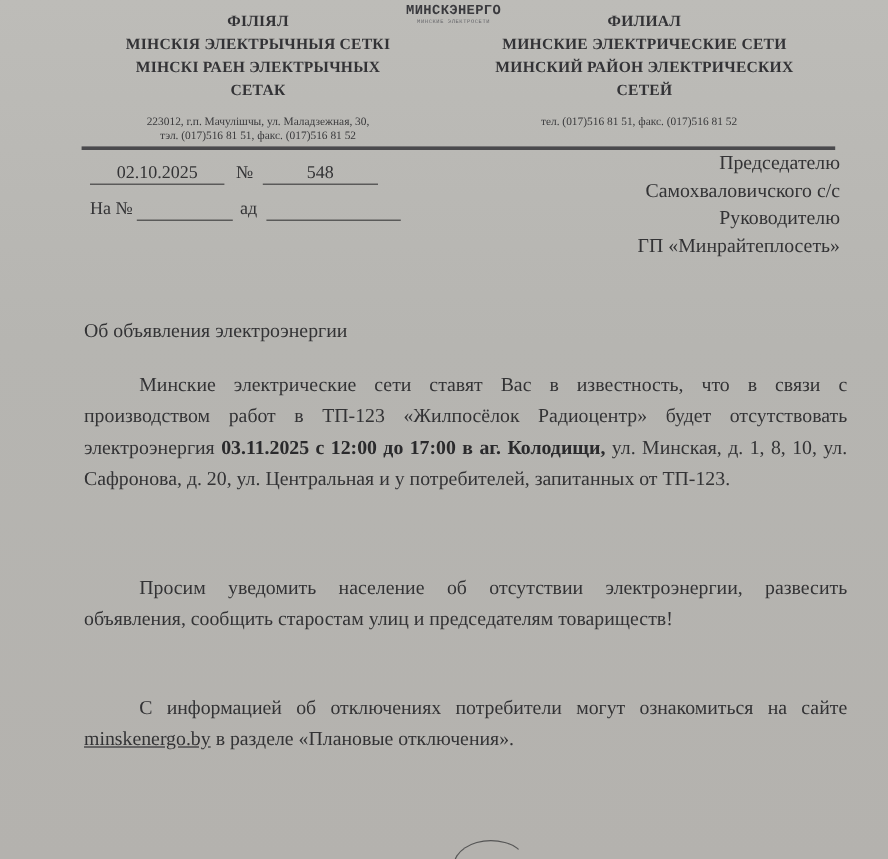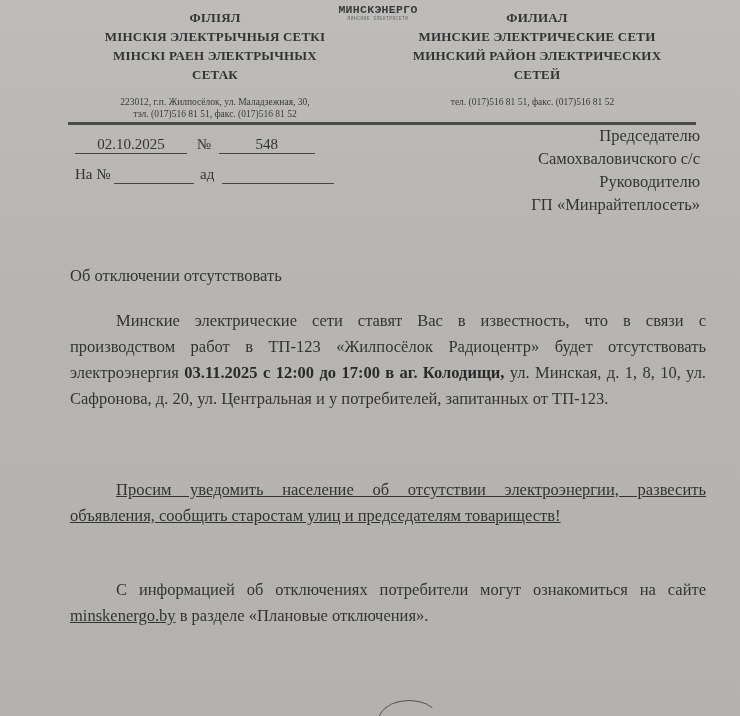--- a/index.html
+++ b/index.html
@@ -49,21 +49,21 @@
     font-size: 16.5px; line-height: 23px; color: #333335;
   }
   .subject {
     position: absolute; left: 70px; top: 266px; font-size: 16.5px; color: #333335;
   }
   .body-text {
     position: absolute; left: 70px; width: 636px; font-size: 16.5px; line-height: 26px;
     text-align: justify; color: #333335;
   }
   .p1 { top: 308px; }
-  .p2 { top: 477px; text-decoration: underline; }
+  .p2 { top: 477px; }
   .p3 { top: 577px; }
   .indent { display: inline-block; width: 46px; }
   b { font-weight: bold; color: #2a2a2c; }
   .link { text-decoration: underline; }
   .sig {
     position: absolute; left: 378px; top: 700px; width: 60px; height: 40px;
     border: 1.5px solid #555; border-radius: 50%; border-bottom-color: transparent; border-right-color: transparent;
   }
 </style>
 </head>
@@ -84,21 +84,21 @@
   </div>
 
   <div class="hdr-col hdr-right">
     <div>ФИЛИАЛ</div>
     <div>МИНСКИЕ ЭЛЕКТРИЧЕСКИЕ СЕТИ</div>
     <div>МИНСКИЙ РАЙОН ЭЛЕКТРИЧЕСКИХ</div>
     <div>СЕТЕЙ</div>
   </div>
 
   <div class="addr addr-left">
-    <div>223012, г.п. Жилпосёлок, ул. Маладзежная, 30,</div>
+    <div>223012, г.п. Мачулішчы, ул. Маладзежная, 30,</div>
     <div>тэл. (017)516 81 51, факс. (017)516 81 52</div>
   </div>
   <div class="addr addr-right">
     <div>тел. (017)516 81 51, факс. (017)516 81 52</div>
   </div>
 
   <div class="rule"></div>
 
   <div class="ref ref-line1">
     <span class="uline" style="width:112px">02.10.2025</span>
@@ -112,21 +112,21 @@
     <span class="uline" style="width:112px; margin-left:4px">&nbsp;</span>
   </div>
 
   <div class="addressee">
     <div>Председателю</div>
     <div>Самохваловичского с/с</div>
     <div>Руководителю</div>
     <div>ГП «Минрайтеплосеть»</div>
   </div>
 
-  <div class="subject">Об отключении отсутствовать</div>
+  <div class="subject">Об объявления электроэнергии</div>
 
   <div class="body-text p1"><span class="indent"></span><span>Минские электрические сети ставят Вас в известность, что в связи с производством работ в ТП-123 «Жилпосёлок Радиоцентр» будет отсутствовать электроэнергия </span><b>03.11.2025 с 12:00 до 17:00 в аг. Колодищи,</b><span> ул. Минская, д. 1, 8, 10, ул. Сафронова, д. 20, ул. Центральная и у потребителей, запитанных от ТП-123.</span></div>
 
   <div class="body-text p2"><span class="indent"></span><span>Просим уведомить население об отсутствии электроэнергии, развесить объявления, сообщить старостам улиц и председателям товариществ!</span></div>
 
   <div class="body-text p3"><span class="indent"></span><span>С информацией об отключениях потребители могут ознакомиться на сайте </span><span class="link">minskenergo.by</span><span> в разделе «Плановые отключения».</span></div>
 
   <div class="sig"></div>
 </div>
 

